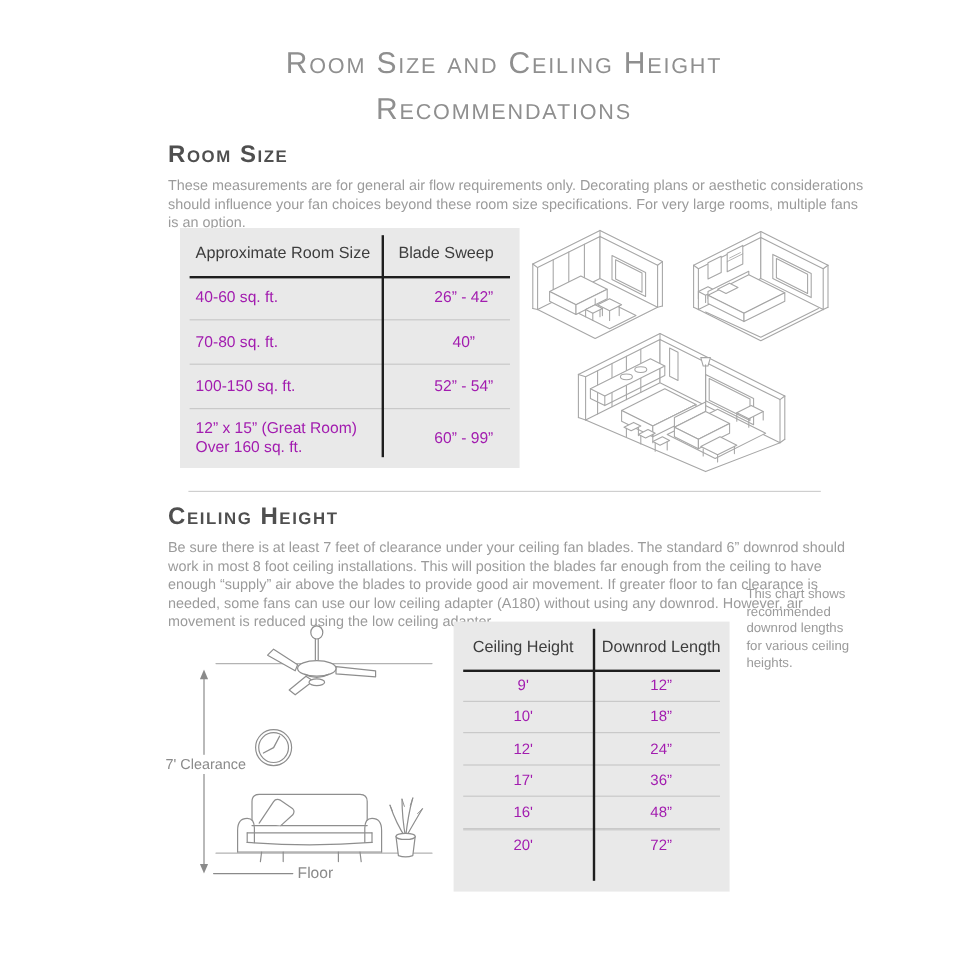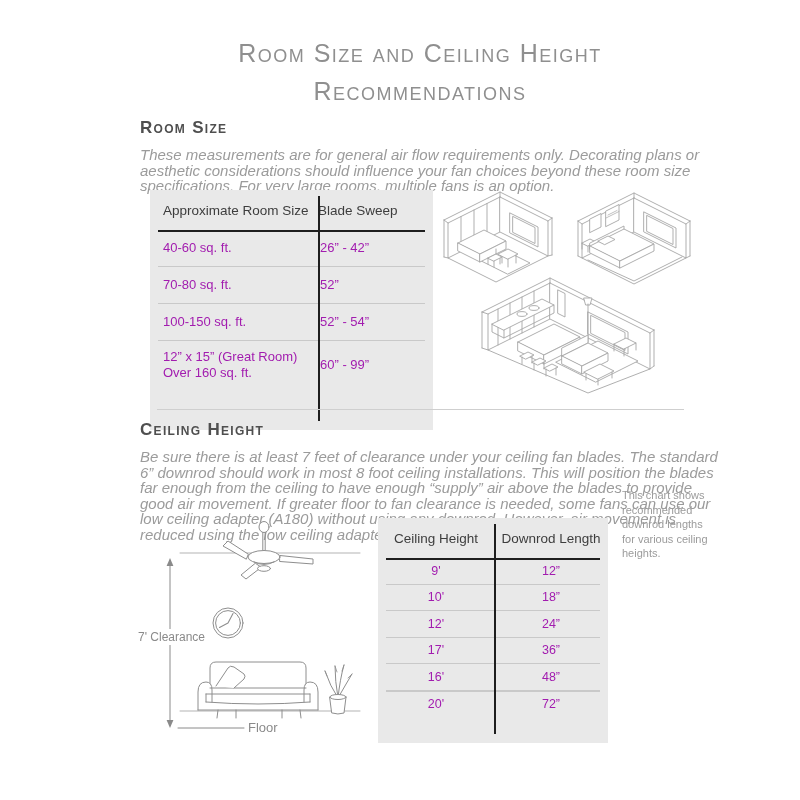--- a/index.html
+++ b/index.html
@@ -9,54 +9,54 @@
   }
   
   .main-title {
     position:absolute; top:34px; left:0; width:800px; text-align:center;
     font-variant:small-caps; font-size:25px; line-height:38px;
     letter-spacing:1.5px; color:#8f8f8f; font-weight:400;margin-left:20px;
   }
   
   .sec-heading {
     position:absolute; left:140px;
-    font-variant:small-caps; font-size:17px; font-weight:bold;
+    font-variant:small-caps; font-size:20px; font-weight:bold;
     letter-spacing:1.3px; color:#4f4f4f;
   }
   .sec-desc {
     position:absolute; left:140px; width:582px;
-    font-size:15px; line-height:15.5px; color:#9b9b9b;font-style:italic;
+    font-size:12px; line-height:15.5px; color:#9b9b9b;
   }
   #rs-heading { top:118px; }
   #rs-desc    { top:147px; }
   #ch-heading { top:420px; }
   #ch-desc    { top:449px; }
   .divider {
     position:absolute; left:157px; top:409px; width:527px; height:1px;
     background:#cfcfcf;
   }
   
   .gtable { position:absolute; background:#e9e9e9; }
-  #rs-table { left:150px; top:190px; width:283px; height:240px; }
+  #rs-table { left:150px; top:190px; width:283px; height:200px; }
   #ch-table { left:378px; top:518px; width:230px; height:225px; }
   .vdiv { position:absolute; width:1.5px; background:#1e1e1e; }
   #rs-table .vdiv { left:168px; top:6px;  bottom:9px; }
   #ch-table .vdiv { left:116px; top:6px;  bottom:9px; }
   .hline { position:absolute; left:8px; right:8px; height:1.5px; background:#1e1e1e; top:40px; }
   .trow { display:grid; align-items:center; }
   #rs-table .trow { grid-template-columns:168px 1fr; }
   #ch-table .trow { grid-template-columns:116px 1fr; }
   .trow.head { height:40px; }
   .hcell { font-size:13.5px; color:#3d3d3d; }
   #rs-table .hcell.c1 { padding-left:13px; }
-  #rs-table .hcell.c2 { }
+  #rs-table .hcell.c2 { padding-left:14px; }
   #ch-table .hcell { text-align:center; }
   .cell { font-size:13px; color:#a21caf; line-height:16px; }
   #rs-table .cell.c1 { padding-left:13px; padding-right:10px; }
-  #rs-table .cell.c2 { padding-left:2px; }
+  #rs-table .cell.c2 { padding-left:22px;text-align:center; }
   #ch-table .cell { text-align:center; font-size:12.5px; }
   #rs-table .r { height:36px; }
   #rs-table .r.tall { height:48px; }
   #ch-table .r { height:25.5px; }
   .sep { height:1px; background:#c9c9c9; margin:0 8px; }
   
   .illus { position:absolute; }
   #iso-illustration { left:438px; top:186px; }
   #fan-diagram { left:132px; top:516px; }
   svg text { font-family:"Liberation Sans", sans-serif; }
@@ -86,21 +86,21 @@
       <div class="hcell c1">Approximate Room Size</div>
       <div class="hcell c2">Blade Sweep</div>
     </div>
     <div class="trow r">
       <div class="cell c1">40-60 sq. ft.</div>
       <div class="cell c2">26” - 42”</div>
     </div>
     <div class="sep"></div>
     <div class="trow r">
       <div class="cell c1">70-80 sq. ft.</div>
-      <div class="cell c2">52”</div>
+      <div class="cell c2">40”</div>
     </div>
     <div class="sep"></div>
     <div class="trow r">
       <div class="cell c1">100-150 sq. ft.</div>
       <div class="cell c2">52” - 54”</div>
     </div>
     <div class="sep"></div>
     <div class="trow r tall">
       <div class="cell c1">12” x 15” (Great Room) Over 160 sq. ft.</div>
       <div class="cell c2">60” - 99”</div>

